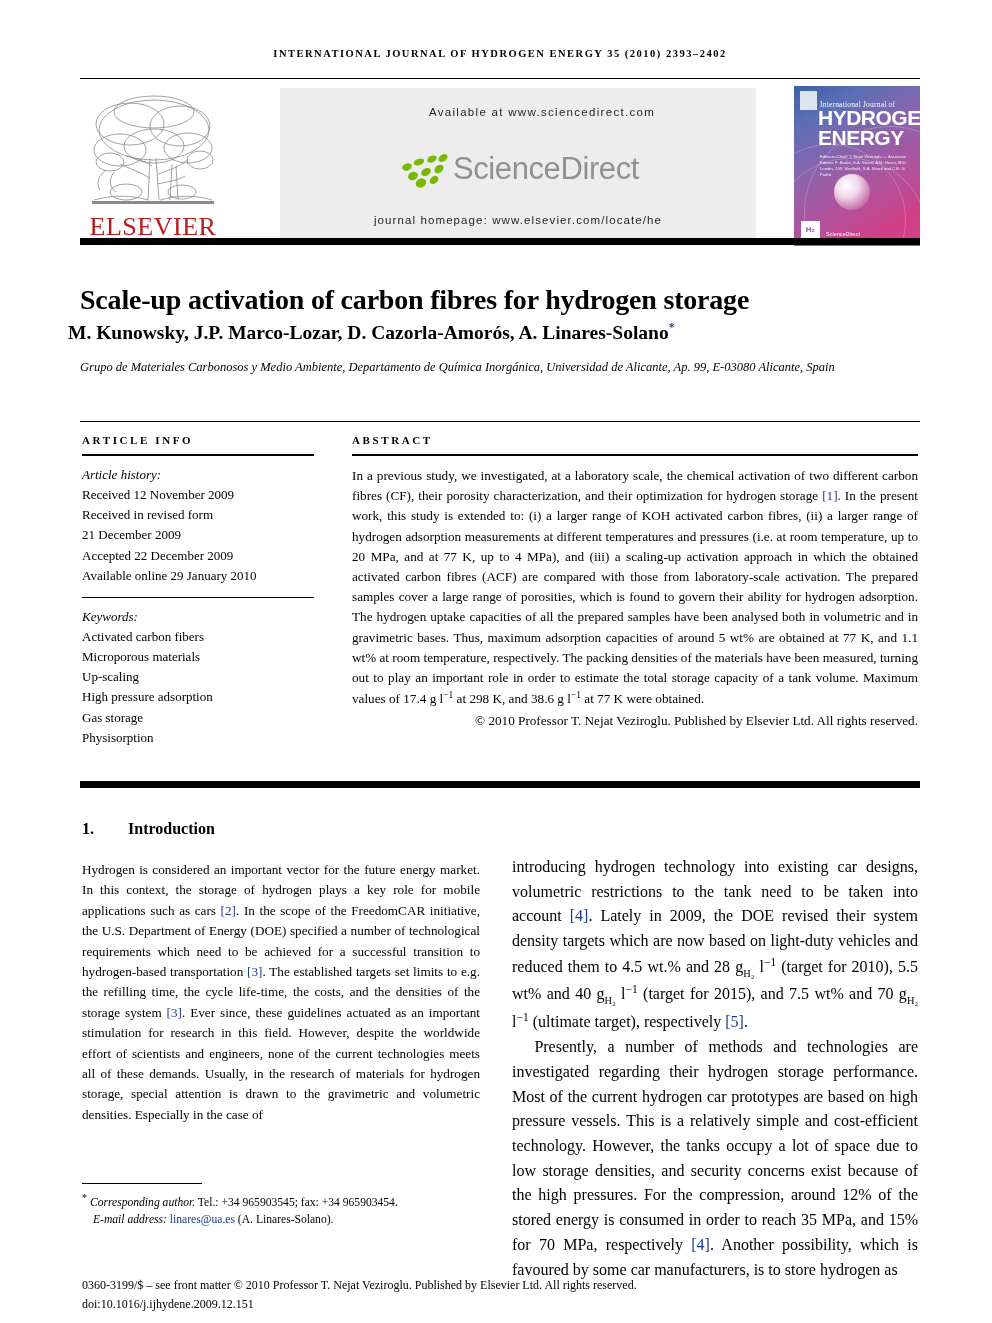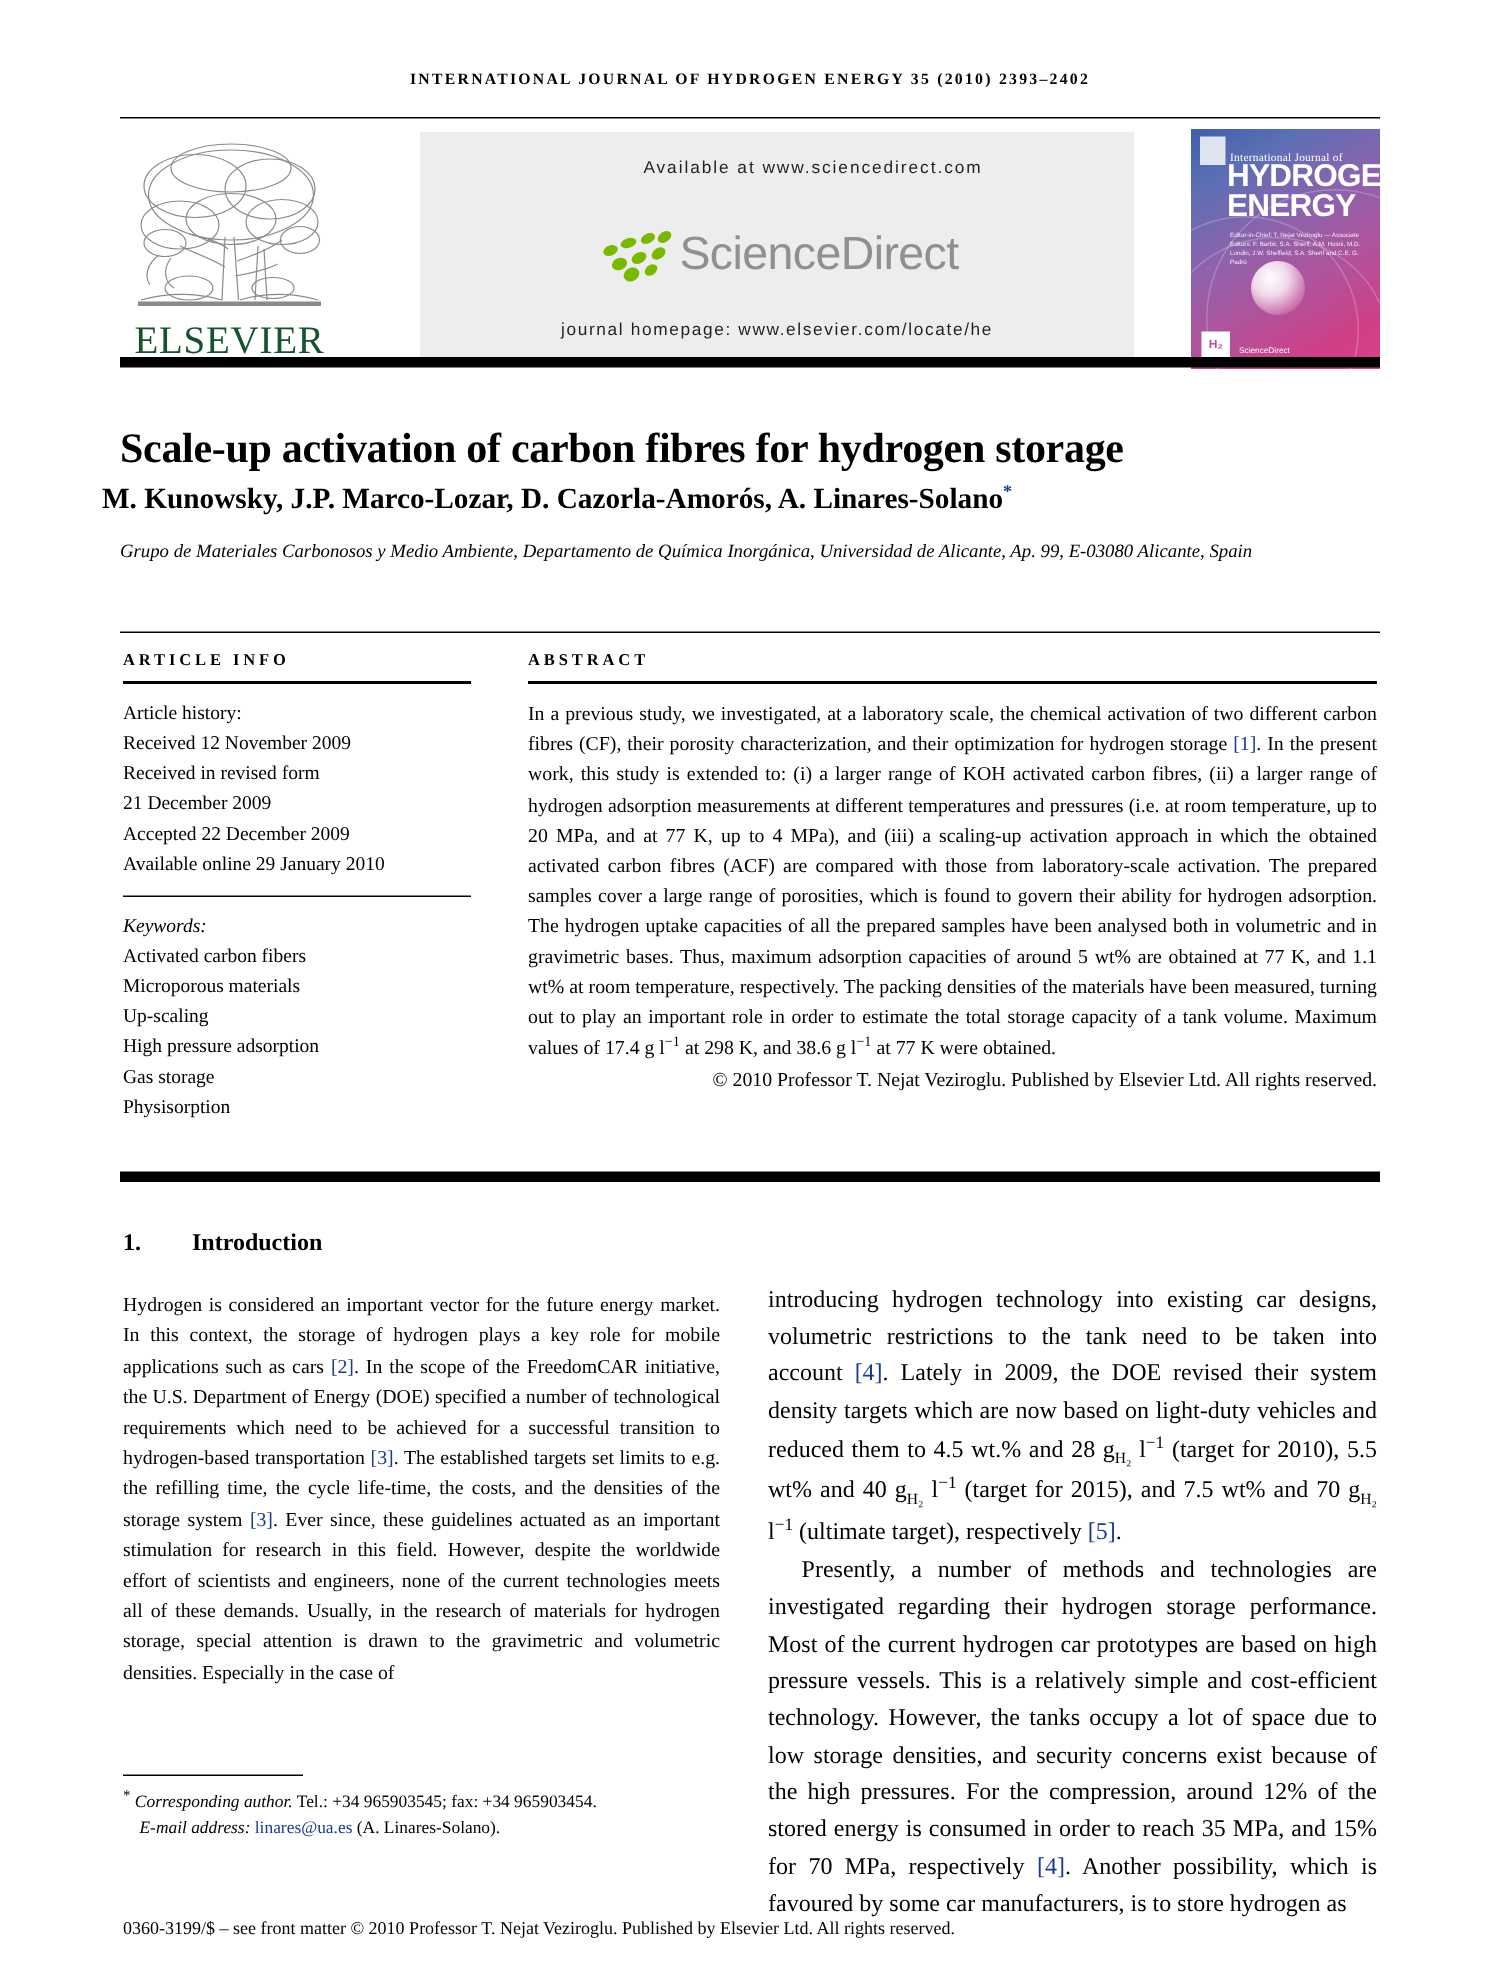--- a/index.html
+++ b/index.html
@@ -65,21 +65,21 @@
     height: 156px;
   }
   .elsevier-word {
     position: absolute;
     left: 0; bottom: 2px;
     width: 138px;
     text-align: center;
     font-family: "Liberation Serif", serif;
     font-size: 26px;
     letter-spacing: 0.5px;
-    color: #14532d;
+    color: #b91c1c;
   }
   .sd-banner {
     position: absolute;
     left: 200px; top: 2px;
     width: 476px;
     height: 156px;
     background: #EDEDED;
   }
   .sd-available {
     position: absolute;
@@ -254,21 +254,21 @@
     height: 1px;
     background: #000;
     margin: 11px 0 9px 0;
   }
   .info-body {
     font-family: "Liberation Serif", serif;
     font-size: 13px;
     line-height: 1.55;
     margin-top: 9px;
   }
-  .info-body .lbl { }
+  .info-body .lbl { font-style: italic; }
   .kw-label { font-style: italic; }
   .abstract-body {
     font-family: "Liberation Serif", serif;
     font-size: 13.2px;
     line-height: 1.53;
     text-align: justify;
     margin-top: 10px;
   }
   .copyright {
     font-family: "Liberation Serif", serif;
@@ -471,15 +471,16 @@
   </div>
 
   <div class="footnote-rule"></div>
   <div class="footnote">
     <div><span class="star">*</span> <i>Corresponding author.</i><span> Tel.: +34 965903545; fax: +34 965903454.</span></div>
     <div style="padding-left:11px"><i>E-mail address: </i><span class="email-link">linares@ua.es</span><span> (A. Linares-Solano).</span></div>
   </div>
 
   <div class="imprint">
     <div>0360-3199/$ – see front matter © 2010 Professor T. Nejat Veziroglu. Published by Elsevier Ltd. All rights reserved.</div>
+    <div>doi:10.1016/j.ijhydene.2009.12.151</div>
   </div>
 
 </div>
 
 </body></html>

